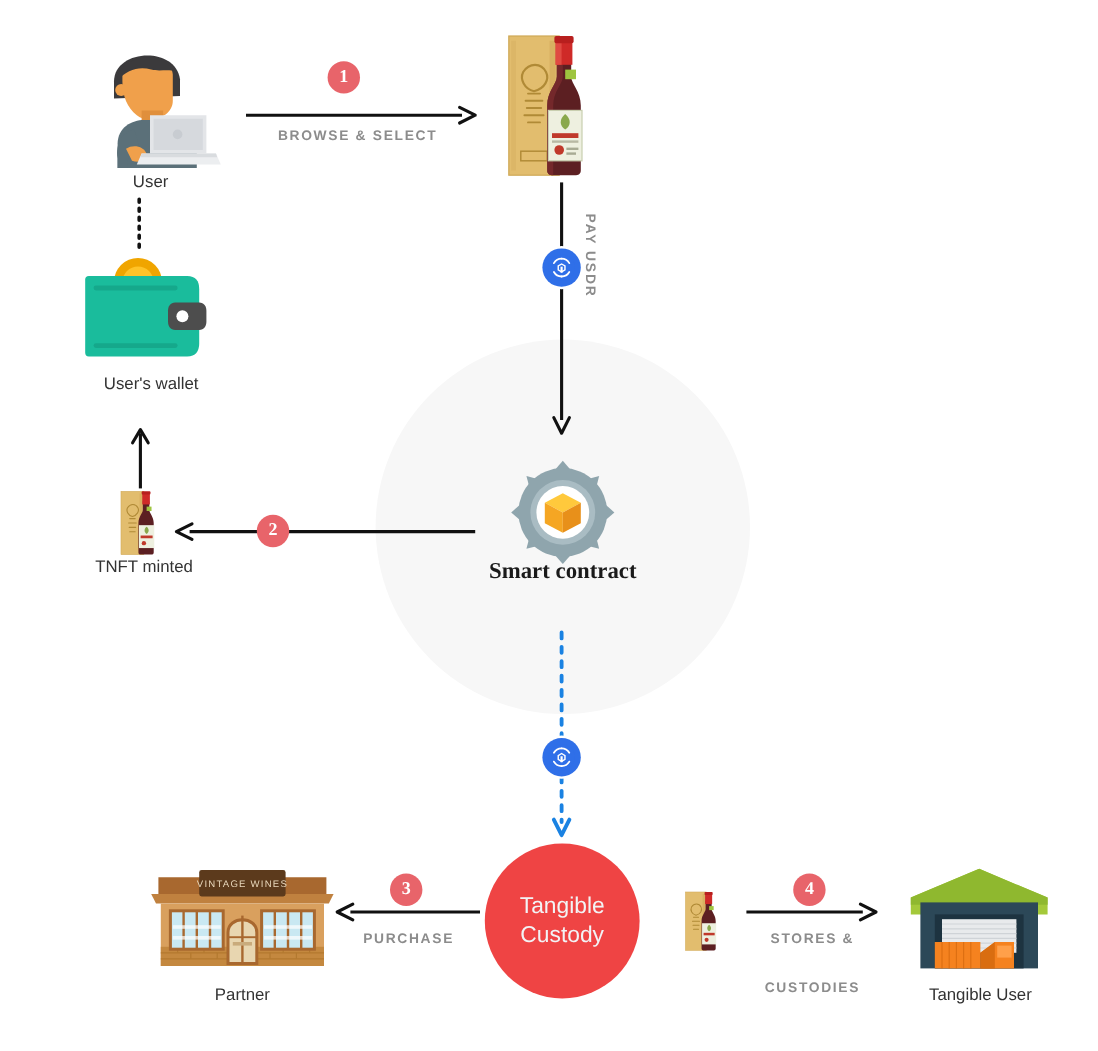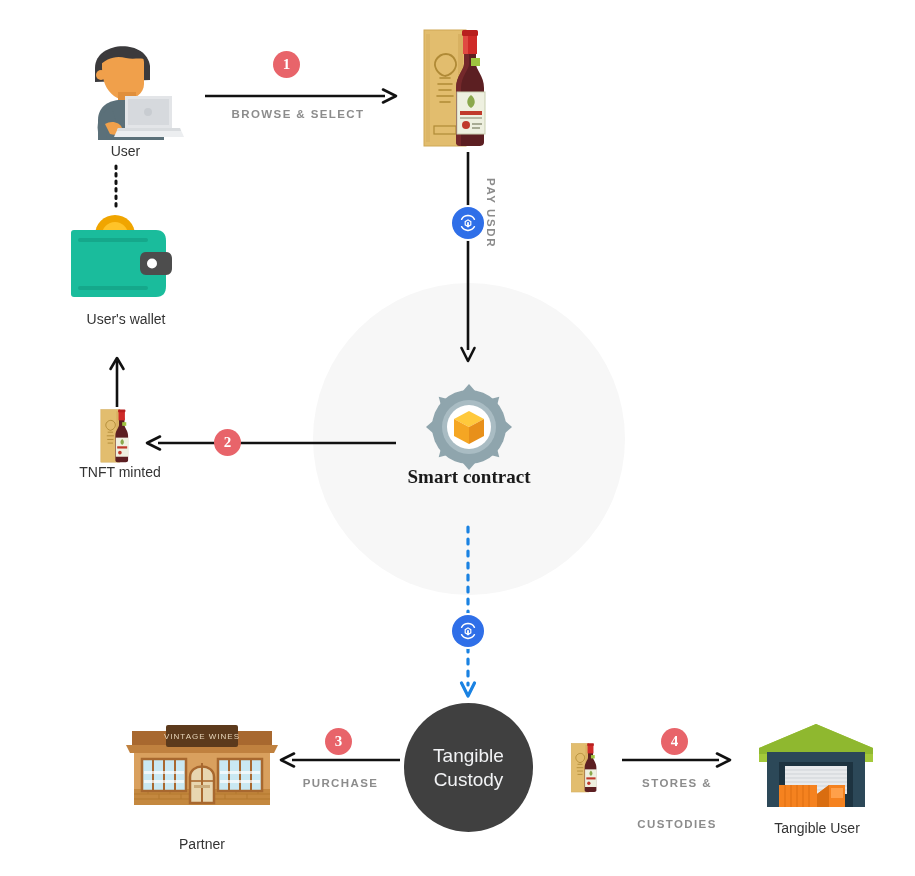--- a/index.html
+++ b/index.html
@@ -103,21 +103,21 @@
     justify-content: center;
     box-shadow: 0 0 0 2px #ffffff;
   }
 
   
   .custody-circle {
     position: absolute;
     left: 404px; top: 703px;
     width: 129px; height: 129px;
     border-radius: 50%;
-    background: #404040;
+    background: #ef4444;
     display: flex;
     align-items: center;
     justify-content: center;
     flex-direction: column;
     color: #f2f3f5;
     font-size: 19px;
     line-height: 1.25;
     text-align: center;
   }
 
@@ -387,21 +387,21 @@
       </g>
       <rect x="94" y="48" width="40" height="3" fill="#ffffff" opacity=".7"></rect>
       <rect x="94" y="57" width="40" height="3" fill="#ffffff" opacity=".7"></rect>
 
       <path d="M64 54 C64 40, 88 40, 88 54 L88 80 L64 80 Z" fill="#e8d6b0" stroke="#a8682f" stroke-width="2.5"></path>
       <line x1="76" y1="40" x2="76" y2="80" stroke="#a8682f" stroke-width="2"></line>
       <line x1="64" y1="58" x2="88" y2="58" stroke="#a8682f" stroke-width="1.6"></line>
       <rect x="68" y="62" width="16" height="3" fill="#c9ab7c"></rect>
     </svg>
   </div>
-  <div class="node-label" style="left:126px; top:820px; width:152px;margin-top:16px;">Partner</div>
+  <div class="node-label" style="left:126px; top:820px; width:152px;">Partner</div>
 
   <div class="abs" style="left:567px; top:736px; width:42px; height:60px;">
     <svg viewBox="0 0 100 132" width="42" height="60">
       <rect x="10" y="12" width="42" height="116" fill="#e2bd6e"></rect>
       <rect x="10" y="12" width="42" height="116" fill="none" stroke="#cfa855" stroke-width="1"></rect>
       <rect x="44" y="16" width="5" height="108" fill="#d2a958" opacity=".6"></rect>
       <path d="M22 42 C27 34, 37 34, 41 42 C44 48, 40 56, 31 58 C23 56, 19 48, 22 42 Z" fill="none" stroke="#b08a36" stroke-width="2"></path>
       <path d="M26 62 L36 62 M24 70 L38 70 M25 78 L37 78 M26 86 L36 86" stroke="#b08a36" stroke-width="2" stroke-linecap="round"></path>
       <path d="M50 30 L62 30 L62 46 C62 52, 70 58, 70 70 L70 124 C70 127, 68 128, 65 128
                L47 128 C44 128, 42 127, 42 124 L42 70 C42 58, 50 52, 50 46 Z" fill="#5c1f22"></path>

